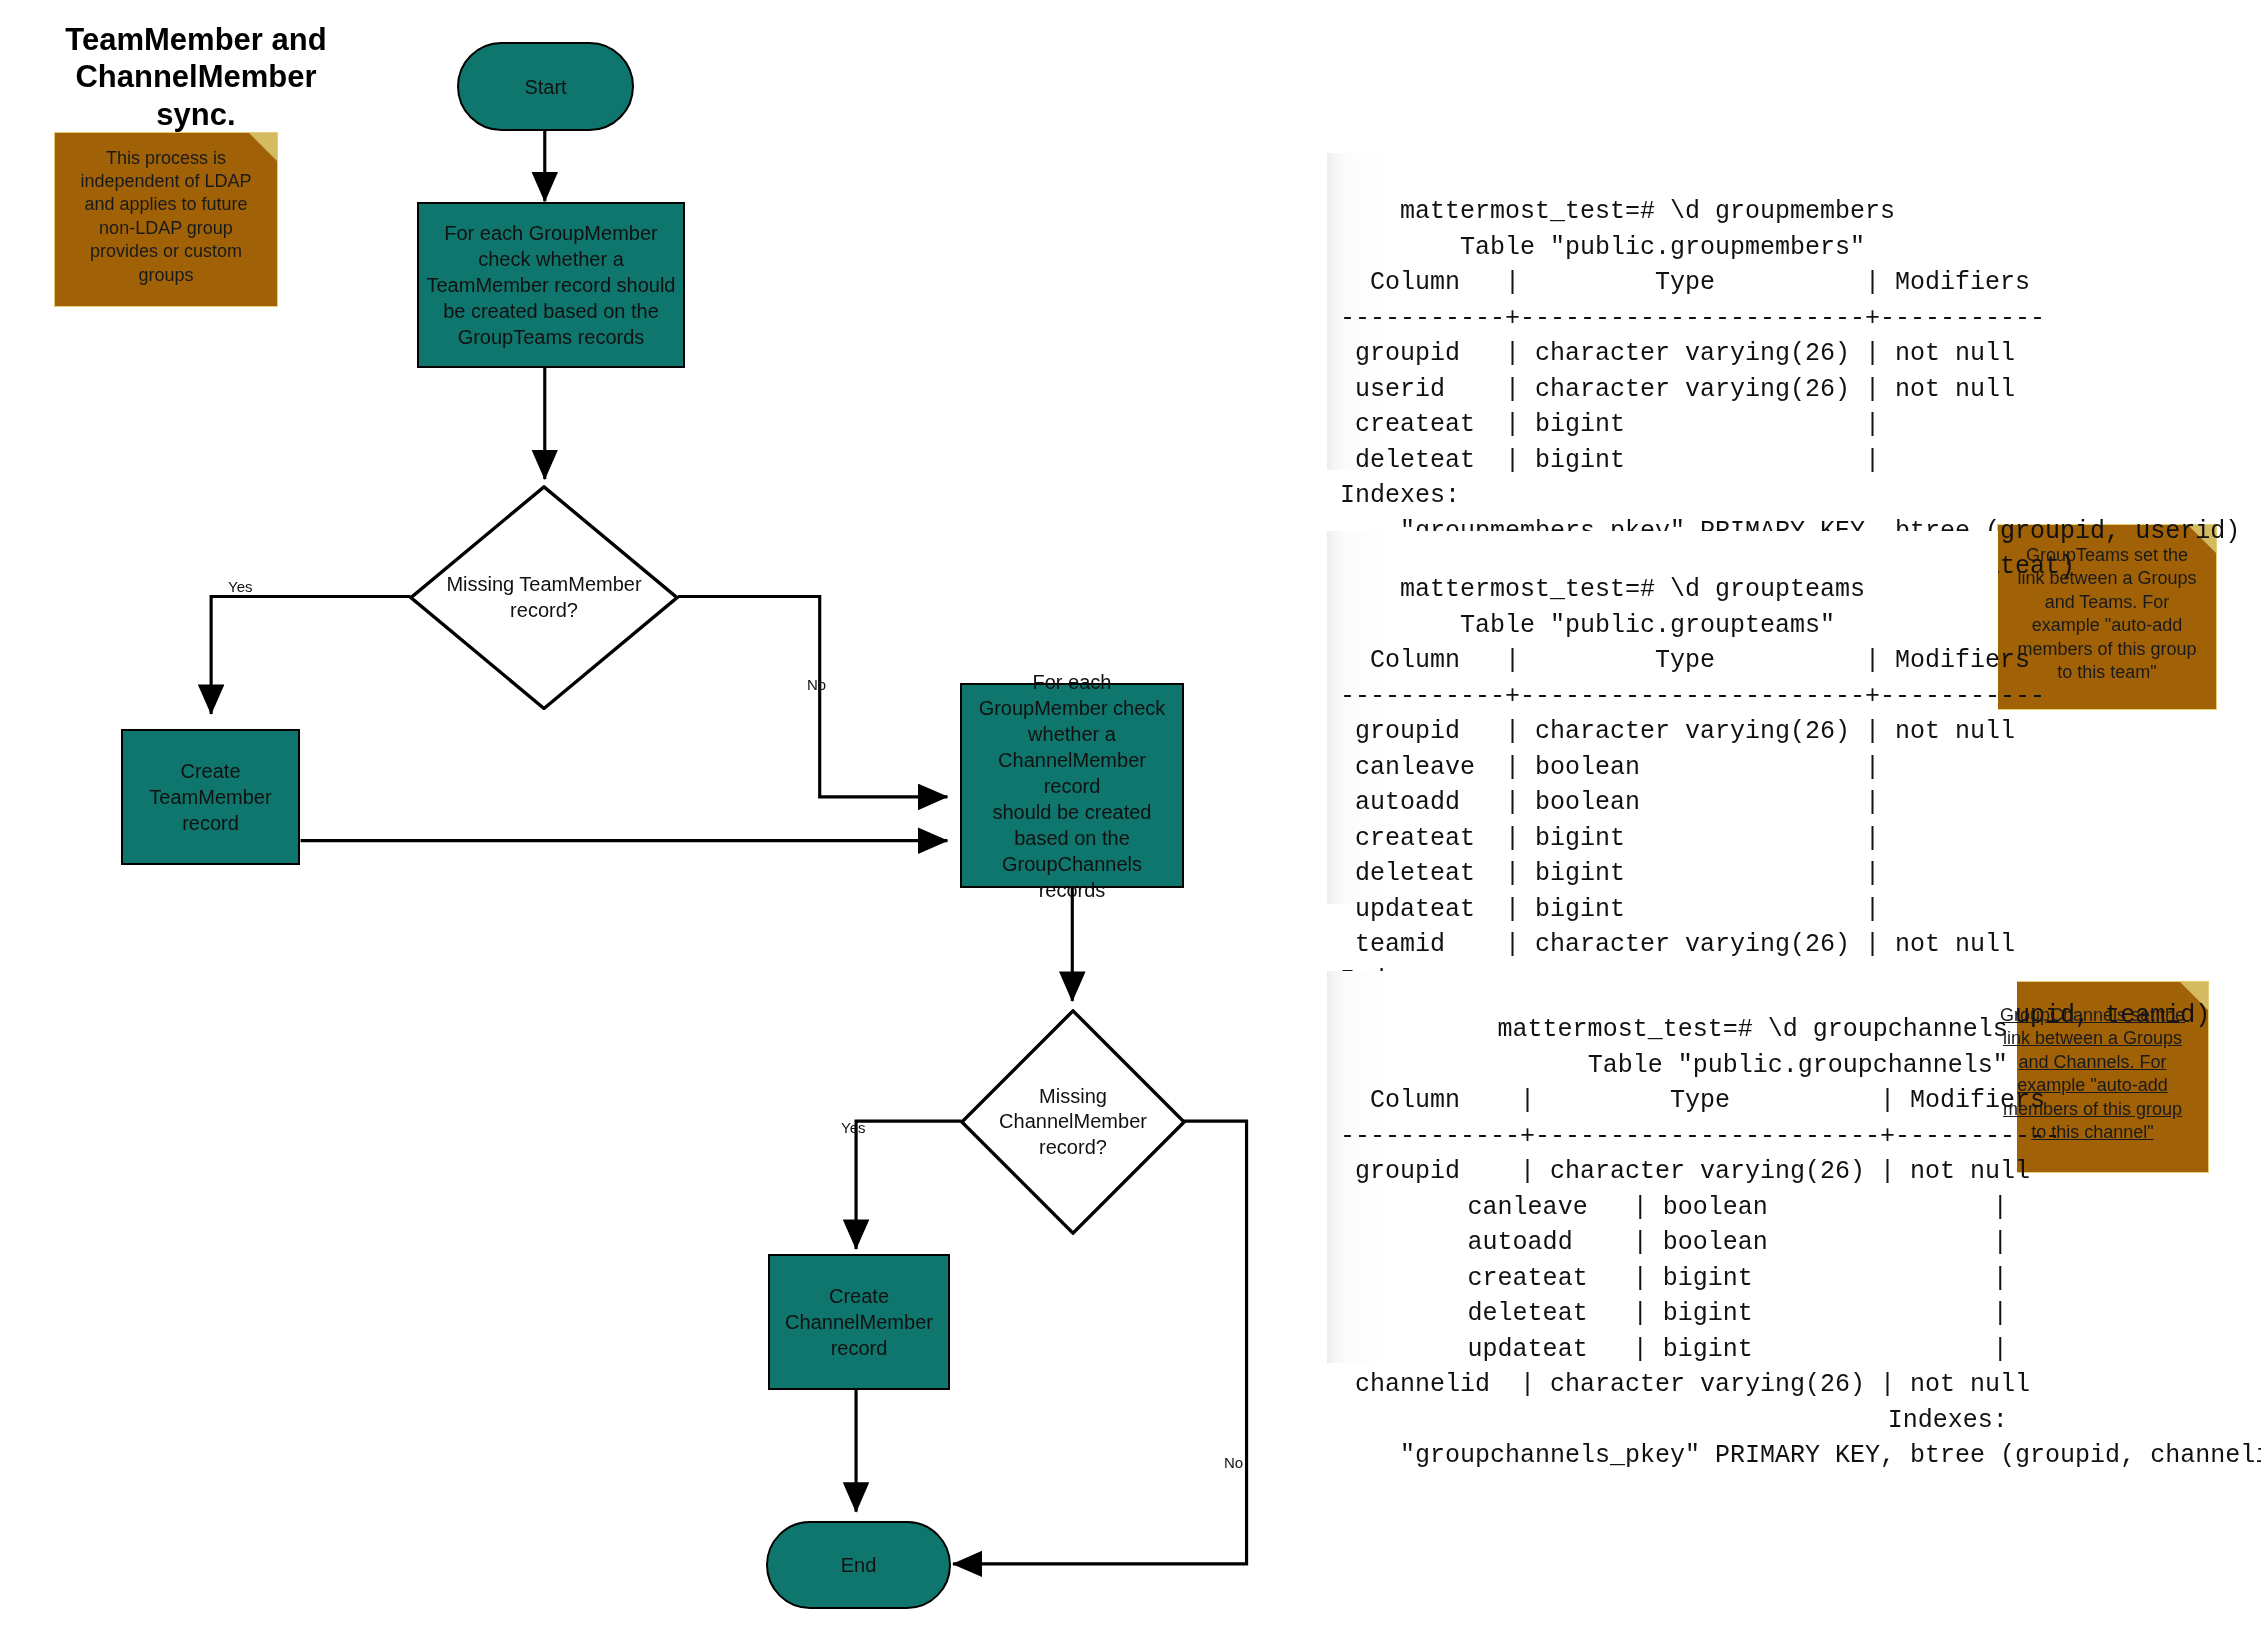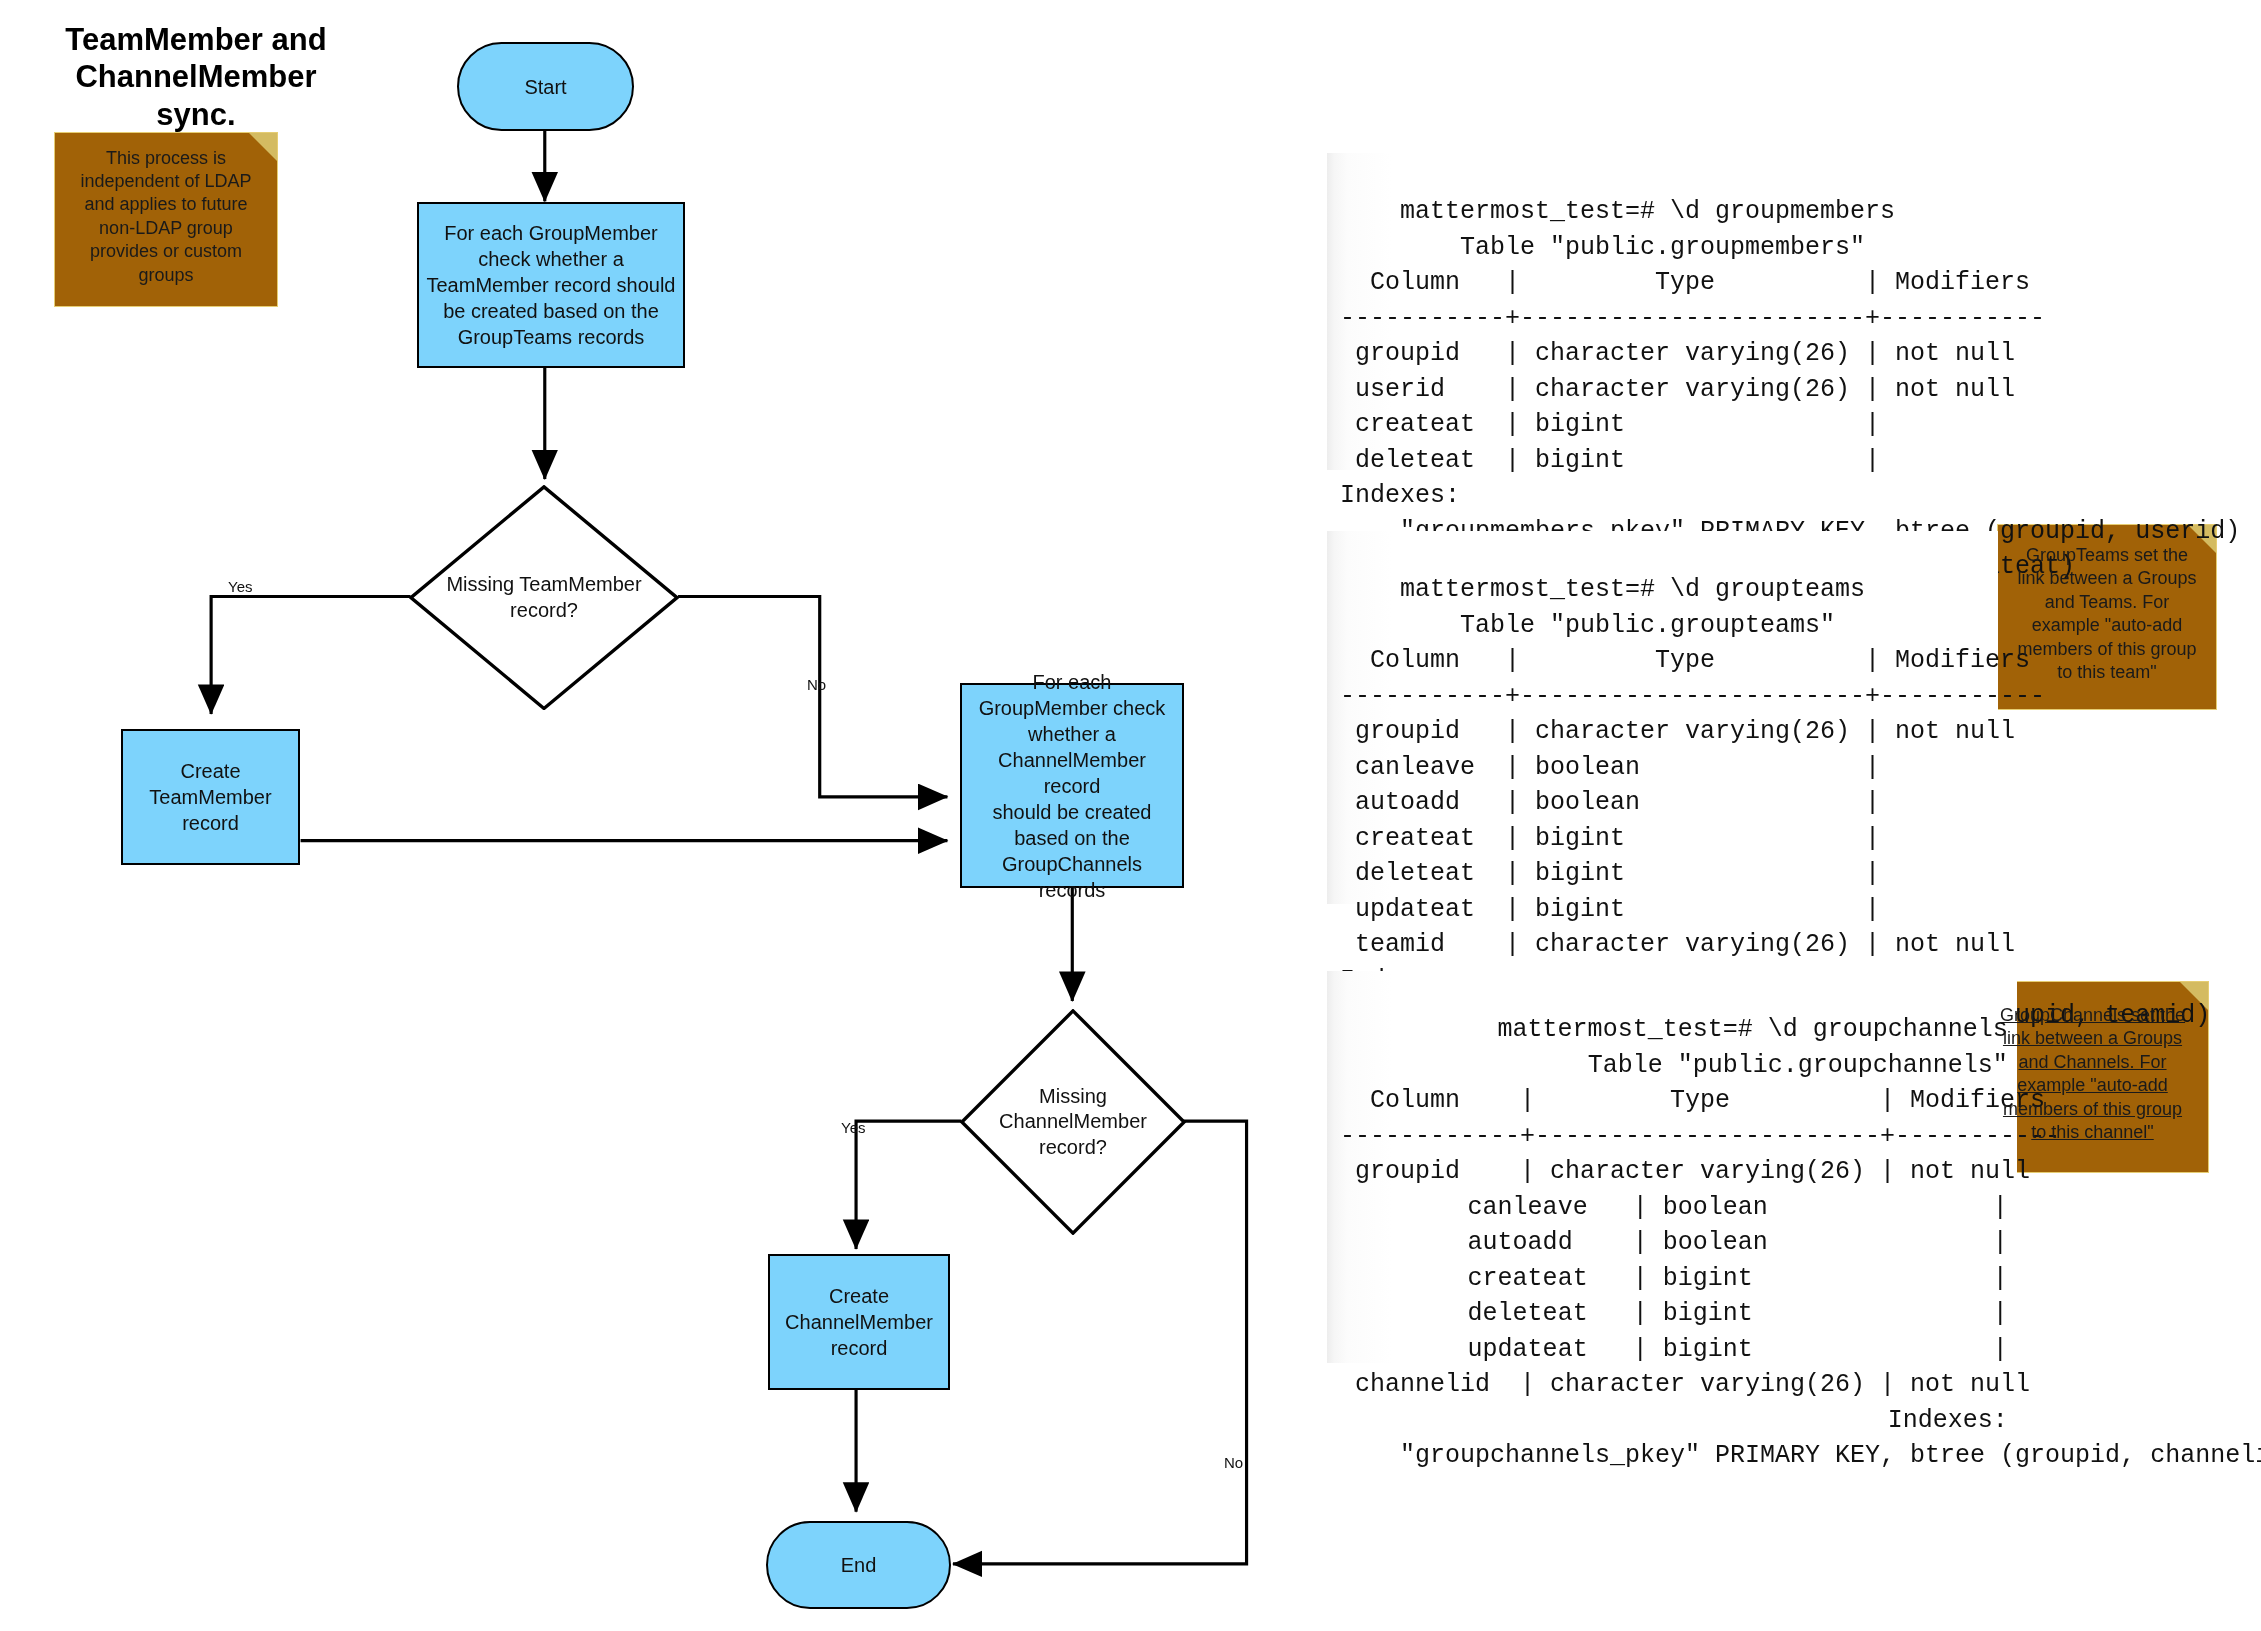--- a/index.html
+++ b/index.html
@@ -61,21 +61,21 @@
   .sticky .sticky-text {
     position: relative;
     z-index: 2;
     white-space: pre-line;
   }
 
   
   .node {
     position: absolute;
     box-sizing: border-box;
-    background: #7dd3fc;
+    background: #0f766e;
     border: 2.4px solid #000000;
     display: flex;
     align-items: center;
     justify-content: center;
     text-align: center;
     font-size: 20px;
     line-height: 1.30;
     color: #111111;
   }
   .node .node-text { white-space: pre-line; padding: 0 5.6px; }

